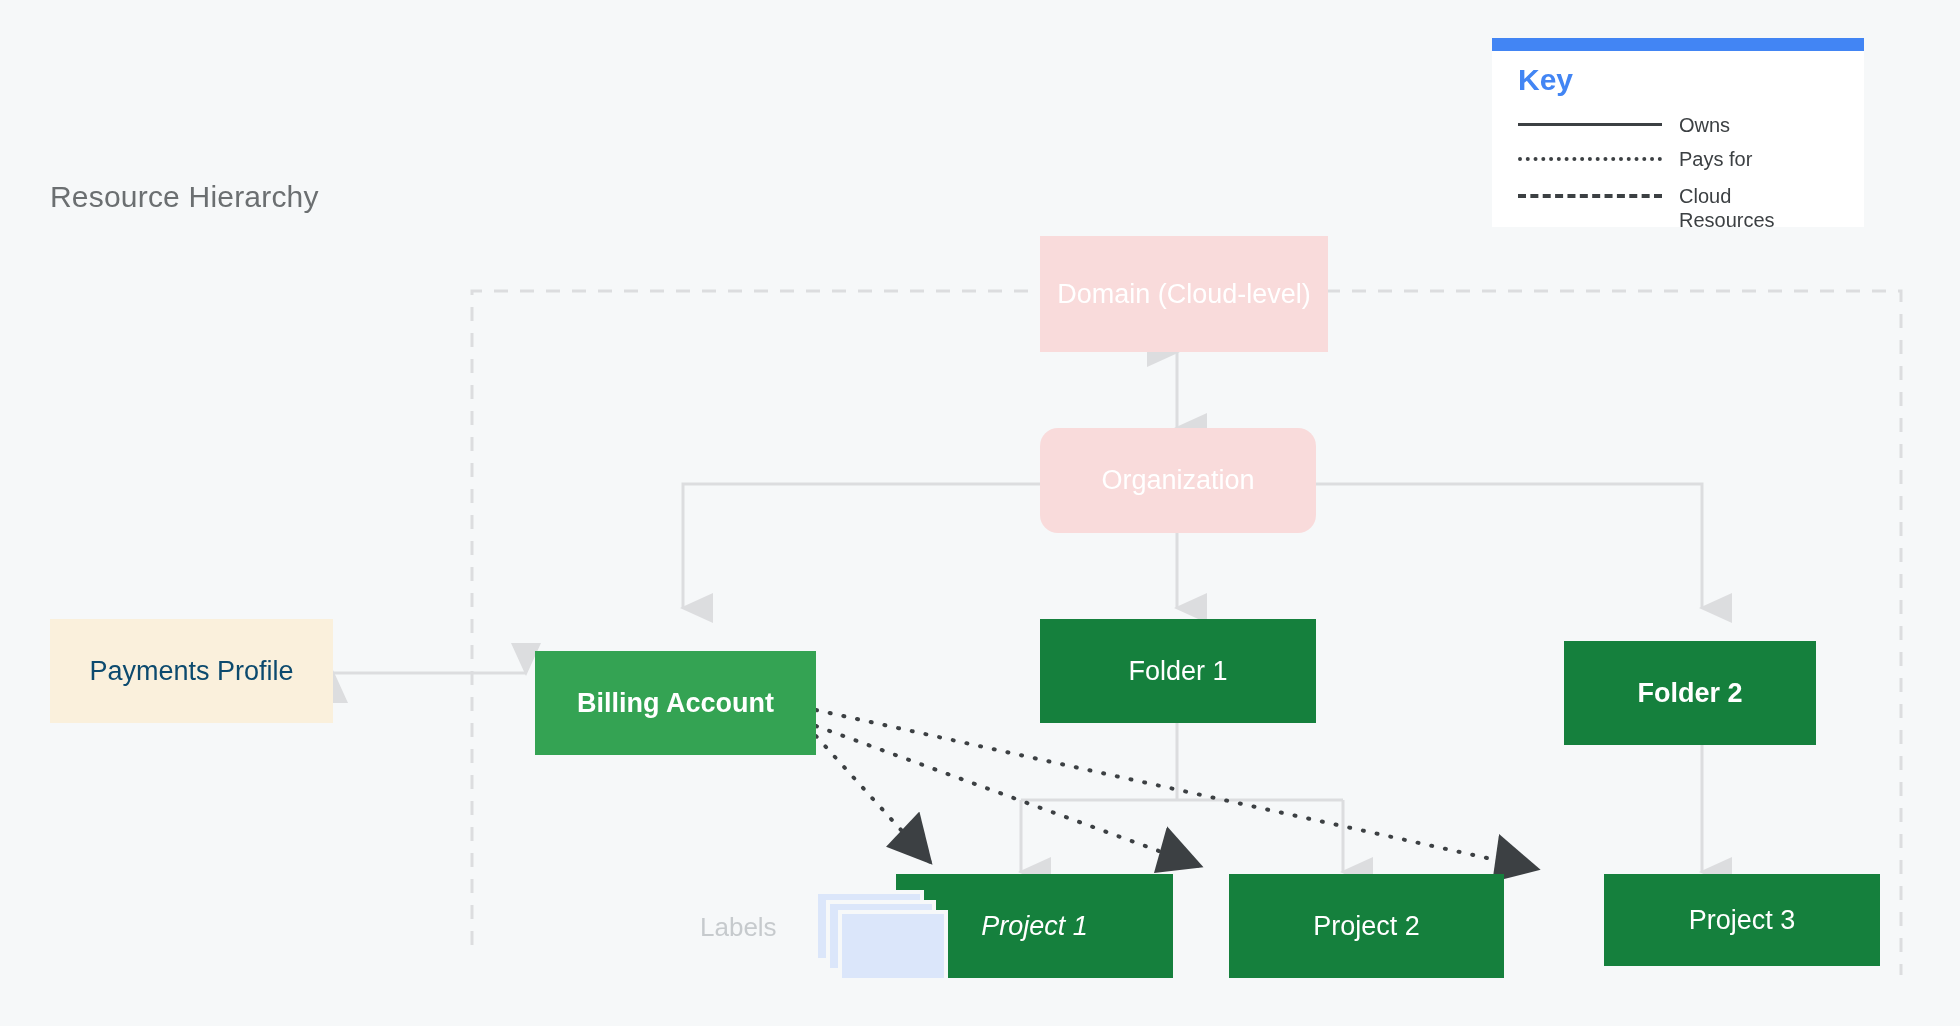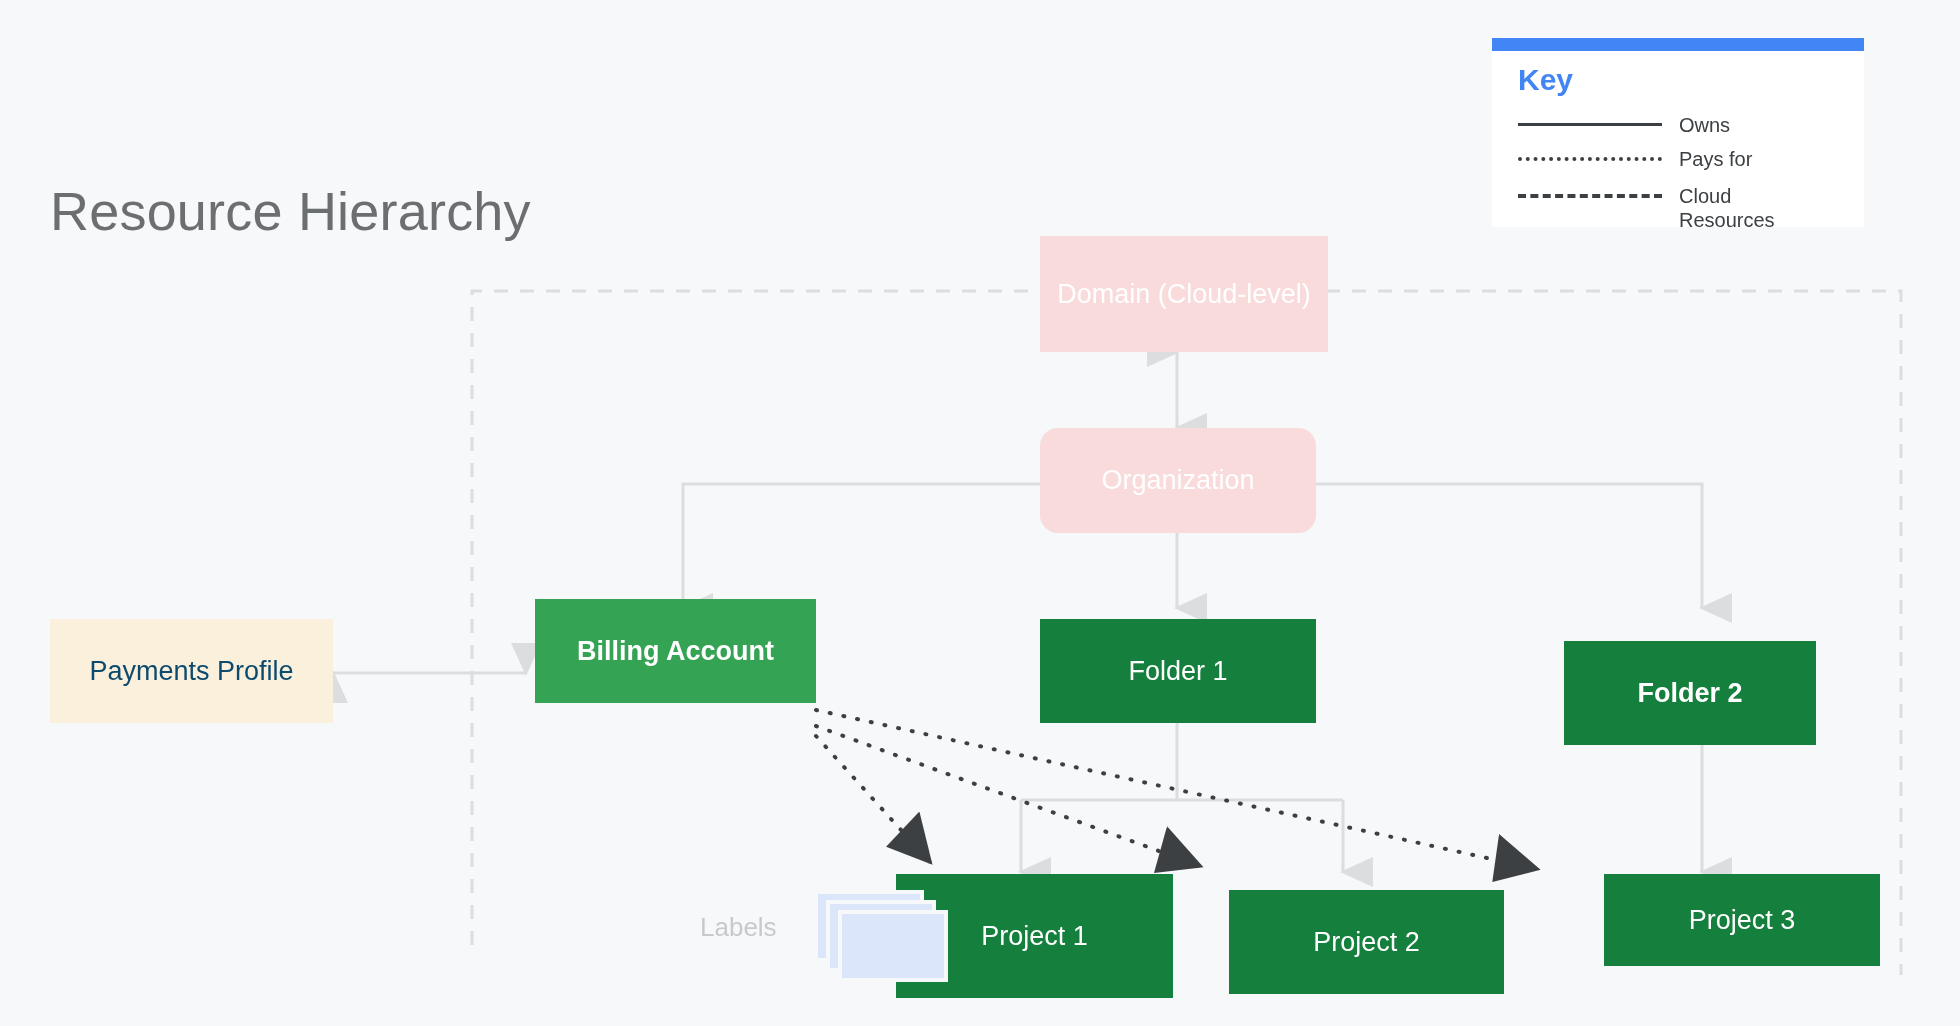--- a/index.html
+++ b/index.html
@@ -42,21 +42,21 @@
 
   .node-label {
     display: block;
   }
 
   
   #page-title {
     position: absolute;
     left: 50px;
     top: 180px;
-    font-size: 54px;
+    font-size: 30px;
     color: #6b6f71;
     font-weight: 400;
     letter-spacing: 0.2px;
     white-space: nowrap;
   }
 
   
   .node-pink {
     background: #f9dbdb;
     color: #ffffff;
@@ -226,37 +226,37 @@
   </div>
 
   <div class="node node-pink" style="left:1040px; top:428px; width:276px; height:105px;border-radius:18px;">
     <span class="node-label">Organization</span>
   </div>
 
   <div class="node node-cream" style="left:50px; top:619px; width:283px; height:104px;">
     <span class="node-label">Payments Profile</span>
   </div>
 
-  <div class="node node-green" style="left:535px; top:599px; width:281px; height:104px;">
+  <div class="node node-green" style="left:535px; top:651px; width:281px; height:104px;">
     <span class="node-label">Billing Account</span>
   </div>
 
   <div class="node node-blue" style="left:1040px; top:619px; width:276px; height:104px;">
     <span class="node-label">Folder 1</span>
   </div>
 
   <div class="node node-blue" style="left:1564px; top:641px; width:252px; height:104px;font-weight:bold;">
     <span class="node-label">Folder 2</span>
   </div>
 
-  <div class="node node-blue" style="left:896px; top:874px; width:277px; height:124px;">
+  <div class="node node-blue" style="left:896px; top:874px; width:277px; height:104px;font-style:italic;">
     <span class="node-label">Project 1</span>
   </div>
 
-  <div class="node node-blue" style="left:1229px; top:874px; width:275px; height:104px;margin-top:16px;">
+  <div class="node node-blue" style="left:1229px; top:874px; width:275px; height:104px;">
     <span class="node-label">Project 2</span>
   </div>
 
   <div class="node node-blue" style="left:1604px; top:874px; width:276px; height:92px;">
     <span class="node-label">Project 3</span>
   </div>
 
   <div id="labels-text">Labels</div>
   <div class="label-card" style="left:814px; top:890px; width:110px; height:72px;"></div>
   <div class="label-card" style="left:826px; top:900px; width:110px; height:72px;"></div>

